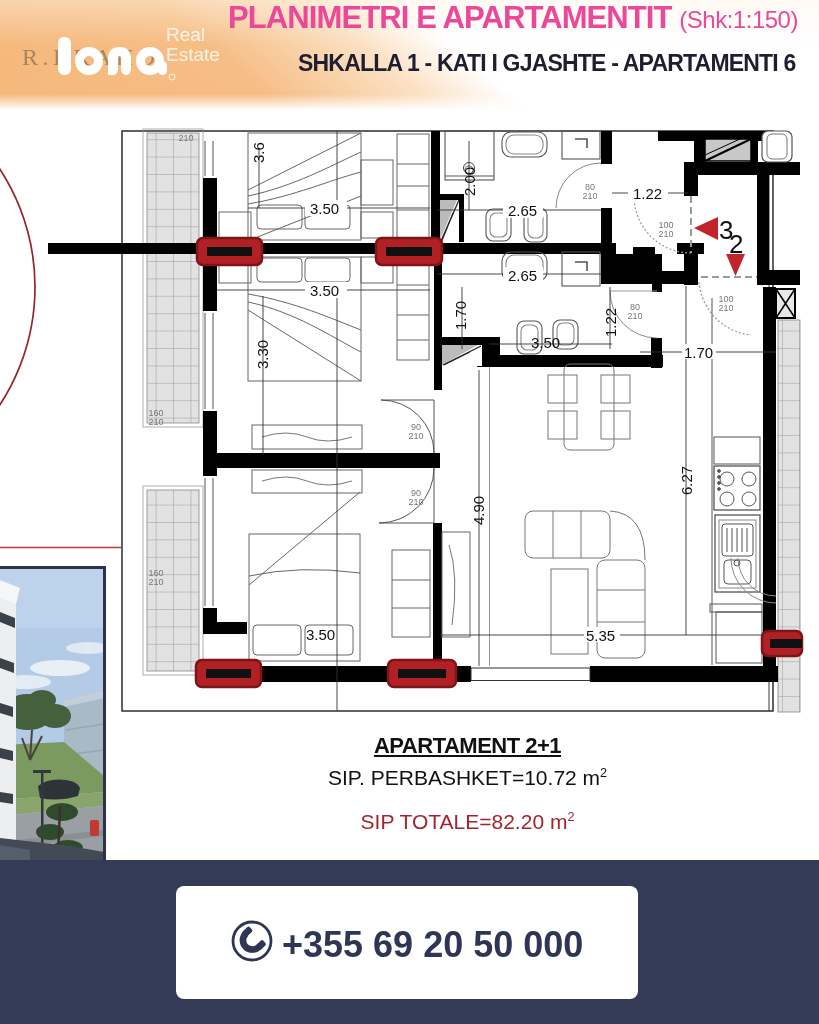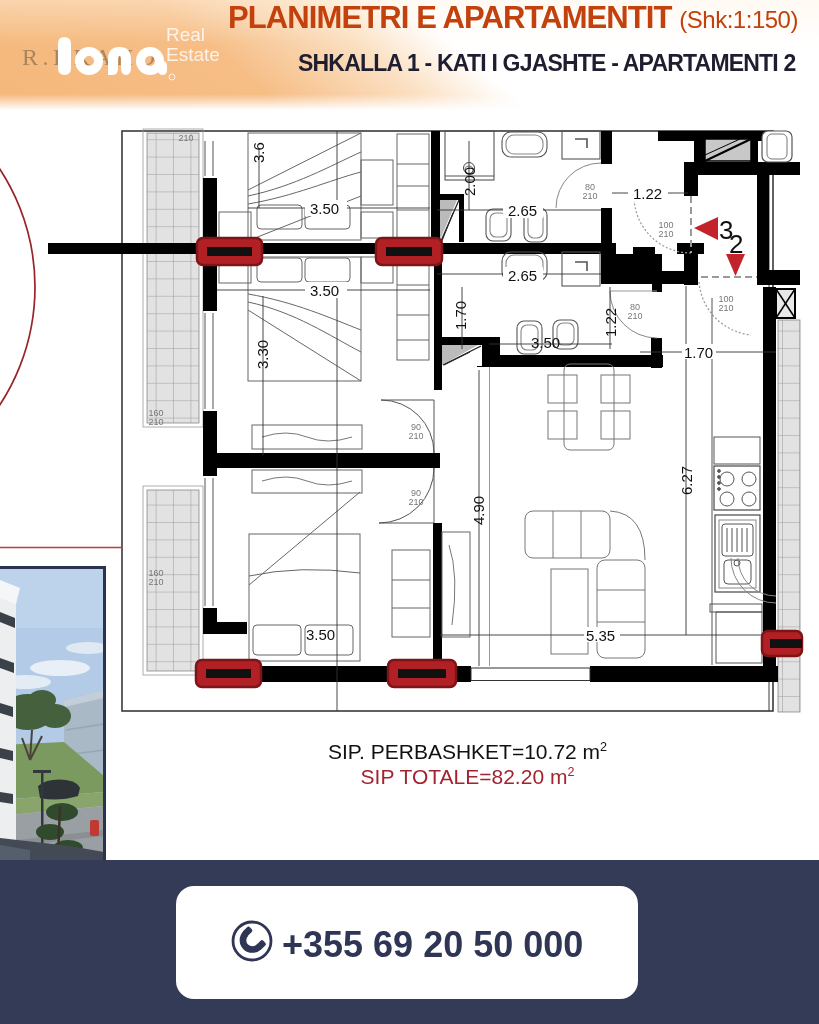--- a/index.html
+++ b/index.html
@@ -8,34 +8,34 @@
 #header{position:absolute;left:0;top:0;width:819px;height:112px;
   background:linear-gradient(to bottom,rgba(255,244,228,0.45),rgba(255,255,255,0) 40%),
              linear-gradient(40deg,#f5b87b 0%,#f6bd85 30%,#fbe0c2 46%,#ffffff 56%);}
 #header .fade{position:absolute;left:0;bottom:0;width:100%;height:18px;
   background:linear-gradient(to bottom,rgba(255,255,255,0),#ffffff 90%);}
 #braho{position:absolute;left:22px;top:24px;font-family:"Liberation Serif",serif;
   font-size:24px;letter-spacing:4.5px;color:rgba(105,88,68,0.55);margin-top:20px;}
 #realestate{position:absolute;left:166px;top:25px;font-size:19px;line-height:20px;
   color:rgba(255,255,255,0.8);}
 #title1{position:absolute;left:228px;top:0px;text-align:center;letter-spacing:-0.9px;
-  font-size:31px;font-weight:bold;color:#c2410c;white-space:nowrap;}
+  font-size:31px;font-weight:bold;color:#ec4899;white-space:nowrap;}
 #title1 .shk{font-weight:normal;font-size:24px;letter-spacing:-0.5px;}
 #title2{position:absolute;left:298px;top:50px;letter-spacing:-0.8px;
   font-size:23px;font-weight:bold;color:#1e1e30;white-space:nowrap;}
 #plan{position:absolute;left:0;top:0;}
 #aptinfo{position:absolute;left:250px;top:733px;width:435px;text-align:center;color:#111111;}
 #aptinfo .l1{font-size:22px;letter-spacing:-0.5px;font-weight:bold;text-decoration:underline;}
 #aptinfo .l2{font-size:21px;margin-top:4px;}
 #aptinfo .l3{font-size:21px;margin-top:7px;}
-#aptinfo .l4{font-size:21px;margin-top:1px;color:#a42330;}
+#aptinfo .l4{font-size:21px;margin-top:20px;color:#a42330;}
 sup{font-size:60%;}
 #footer{position:absolute;left:0;top:860px;width:819px;height:164px;background:#343b57;}
 #pill{position:absolute;left:176px;top:26px;width:462px;height:113px;background:#ffffff;
-  border-radius:18px;}
+  border-radius:8px;}
 #pill .num{position:absolute;left:106px;top:38px;font-size:36px;font-weight:bold;color:#2f3655;
   letter-spacing:0px;white-space:nowrap;}
 </style>
 </head>
 <body>
 <div id="header">
   <div class="fade"></div>
   <div id="braho">R.BRAHO</div>
   <svg width="160" height="50" viewBox="0 0 160 50" style="position:absolute;left:58px;top:37px">
     <g fill="#ffffff">
@@ -44,21 +44,21 @@
       <path d="M50 38 L50 22 Q50 10 61.5 10 Q73 10 73 22 L73 31 Q73 38 68 38 Q63 38 63 31 L63 23 Q63 19 61.5 19 Q60 19 60 23 L60 31 Q60 38 55 38 Q50 38 50 38 Z"></path>
       <path d="M92 10 A14 14 0 1 0 92 38 A14 14 0 1 0 92 10 Z M92 19 A5 5 0 1 1 92 29 A5 5 0 1 1 92 19 Z" fill-rule="evenodd"></path>
       <path d="M101 14 Q106 10 106 18 L106 31 Q106 38 101.5 38 Q97 38 97 31 Z" opacity="0.0"></path>
       <rect x="100" y="24" width="9" height="14" rx="4.5"></rect>
     </g>
     <circle cx="114" cy="40" r="3" fill="none" stroke="#f8f2ea" stroke-width="1"></circle>
   </svg>
   <div id="realestate">Real<br>Estate</div>
 </div>
 <div id="title1">PLANIMETRI E APARTAMENTIT <span class="shk">(Shk:1:150)</span></div>
-<div id="title2">SHKALLA 1 - KATI I GJASHTE - APARTAMENTI 2</div>
+<div id="title2">SHKALLA 1 - KATI I GJASHTE - APARTAMENTI 6</div>
 
 <svg id="plan" width="819" height="870" viewBox="0 0 819 870">
 <defs>
 <pattern id="hatch" width="17.4" height="17.4" patternUnits="userSpaceOnUse">
   <rect width="17.4" height="17.4" fill="#e2e2e2"></rect>
   <path d="M0 0H17.4V17.4" fill="none" stroke="#9a9a9a" stroke-width="1"></path>
 </pattern>
 </defs>
 
 <circle cx="-180" cy="287" r="215" fill="none" stroke="#96262a" stroke-width="1.7"></circle>
@@ -433,20 +433,21 @@
       <polygon points="0,792 13,794 13,804 0,802"></polygon>
     </g>
     <polygon points="0,838 70,846 104,852 104,861 0,861" fill="#434a56"></polygon>
     <polygon points="0,845 30,850 30,861 0,861" fill="#555e6b"></polygon>
   </g>
   <path d="M0 567.5 L104.5 567.5 L104.5 861" fill="none" stroke="#2c3350" stroke-width="3"></path>
 </g>
 </svg>
 
 <div id="aptinfo">
+  <div class="l1">APARTAMENT 2+1</div>
   <div class="l3">SIP. PERBASHKET=10.72 m<sup>2</sup></div>
   <div class="l4">SIP TOTALE=82.20 m<sup>2</sup></div>
 </div>
 
 <div id="footer">
   <div id="pill">
     <svg width="44" height="44" style="position:absolute;left:54px;top:33px" viewBox="0 0 44 44">
       <circle cx="22" cy="22" r="19" fill="none" stroke="#2f3655" stroke-width="2.8"></circle>
       <g transform="translate(21.5,22) rotate(-45) scale(0.78)">
         <rect x="-1" y="-16.5" width="12" height="8.5" rx="2.5" fill="#2f3655"></rect>

